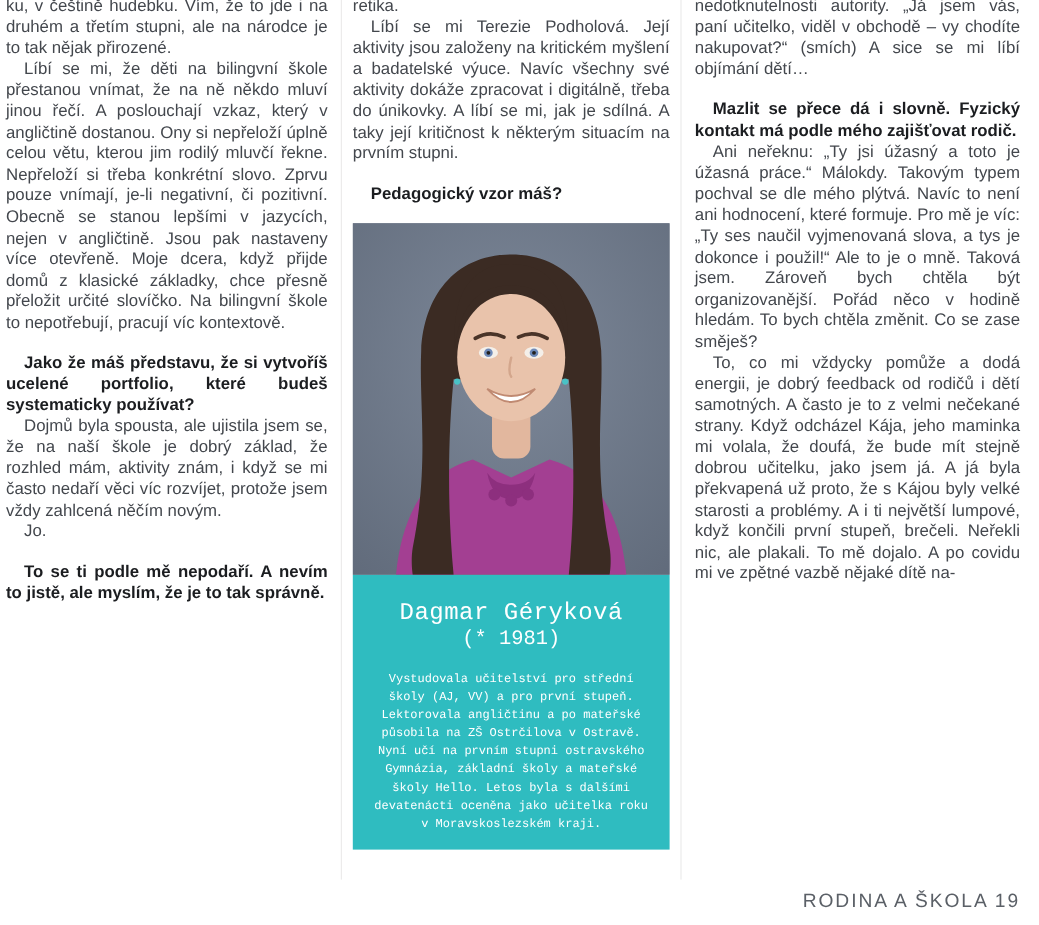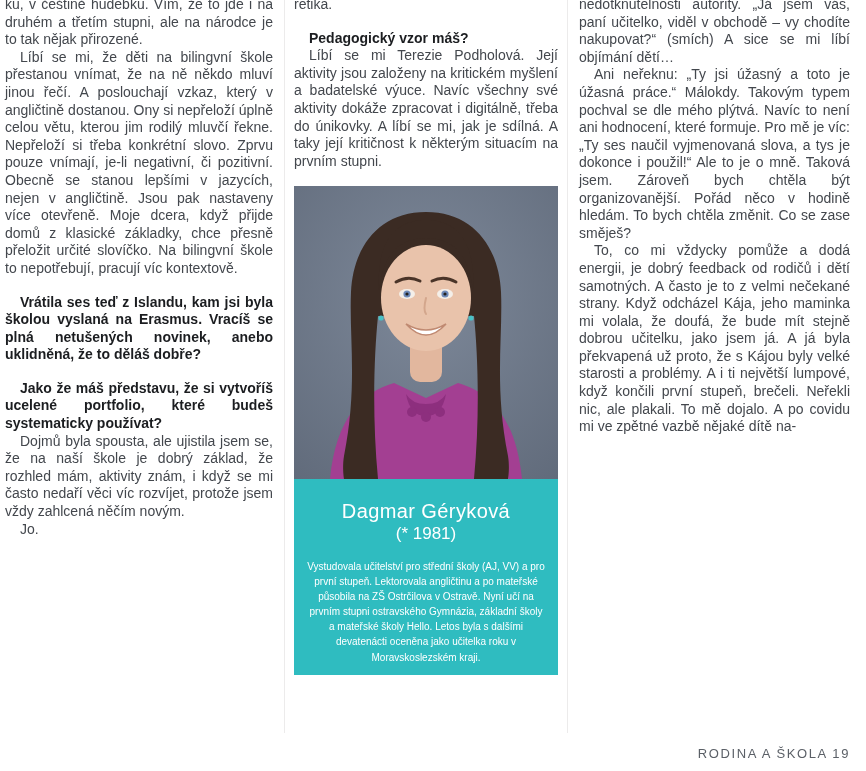--- a/index.html
+++ b/index.html
@@ -29,72 +29,72 @@
     background:#ecebeb;
   }
   .rule-1{left:284px;}
   .rule-2{left:567px;}
   .photo{
     display:block;width:100%;height:293px;margin-top:16px;
     background:#6e7889;
   }
   .profile-box{
     background:#2fbcc0;color:#ffffff;text-align:center;
-    padding:16px 12px 16px;height:196px;box-sizing:border-box;
+    padding:16px 12px 16px;height:229px;box-sizing:border-box;font-family:Liberation Mono, monospace;
   }
   .profile-name{
     font-size:20px;font-weight:400;letter-spacing:0.4px;
     margin:8px 0 4px;text-indent:0;
   }
   .profile-birth{font-size:17px;font-weight:400;margin:0 0 16px;text-indent:0;text-align:center;}
   .profile-bio{
     font-size:10px;line-height:1.52;font-weight:400;margin:0;
     text-indent:0;text-align:center;
   }
   .footer{
     position:absolute;right:16px;bottom:6px;
-    font-size:13px;letter-spacing:1.6px;color:#5b6067;
+    font-size:16px;letter-spacing:1.6px;color:#5b6067;
   }
 </style>
 </head>
 <body>
 
 <div class="page">
 
   <div class="rule rule-1"></div>
   <div class="rule rule-2"></div>
 
   <div class="cols">
 
     <div class="col">
 
         <p class="para p-cont">ku, v češtině hudebku. Vím, že to jde i na druhém a třetím stupni, ale na národce je to tak nějak přirozené.</p>
 
 
         <p class="para p-a">Líbí se mi, že děti na bilingvní škole přestanou vnímat, že na ně někdo mluví jinou řečí. A poslouchají vzkaz, který v angličtině dostanou. Ony si nepřeloží úplně celou větu, kterou jim rodilý mluvčí řekne. Nepřeloží si třeba konkrétní slovo. Zprvu pouze vnímají, je-li negativní, či pozitivní. Obecně se stanou lepšími v jazycích, nejen v angličtině. Jsou pak nastaveny více otevřeně. Moje dcera, když přijde domů z klasické základky, chce přesně přeložit určité slovíčko. Na bilingvní škole to nepotřebují, pracují víc kontextově.</p>
 
-        <p class="para p-q">Vrátila ses teď z Islandu, kam jsi byla školou vyslaná na Erasmus. Vracíš se plná netušených novinek, anebo uklidněná, že to děláš dobře?</p>
 
         <p class="para p-q">Jako že máš představu, že si vytvoříš ucelené portfolio, které budeš systematicky používat?</p>
 
         <p class="para p-a">Dojmů byla spousta, ale ujistila jsem se, že na naší škole je dobrý základ, že rozhled mám, aktivity znám, i když se mi často nedaří věci víc rozvíjet, protože jsem vždy zahlcená něčím novým.</p>
 
         <p class="para p-a">Jo.</p>
 
+        <p class="para p-q">To se ti podle mě nepodaří. A nevím to jistě, ale myslím, že je to tak správně.</p>
 
       </div>
 
     <div class="col">
       <div>
 
           <p class="para p-cont">retika.</p>
 
+          <p class="para p-a">Líbí se mi Terezie Podholová. Její aktivity jsou založeny na kritickém myšlení a badatelské výuce. Navíc všechny své aktivity dokáže zpracovat i digitálně, třeba do únikovky. A líbí se mi, jak je sdílná. A taky její kritičnost k některým situacím na prvním stupni.</p>
+
           <p class="para p-q">Pedagogický vzor máš?</p>
-
-          <p class="para p-a">Líbí se mi Terezie Podholová. Její aktivity jsou založeny na kritickém myšlení a badatelské výuce. Navíc všechny své aktivity dokáže zpracovat i digitálně, třeba do únikovky. A líbí se mi, jak je sdílná. A taky její kritičnost k některým situacím na prvním stupni.</p>
         </div>
 
       <svg class="photo" viewBox="0 0 264 293" preserveAspectRatio="none" xmlns="http://www.w3.org/2000/svg">
         <defs>
           <radialGradient id="bgG" cx="50%" cy="38%" r="85%">
             <stop offset="0%" stop-color="#7d8899"></stop>
             <stop offset="100%" stop-color="#5f6979"></stop>
           </radialGradient>
         </defs>
         <rect x="0" y="0" width="264" height="293" fill="url(#bgG)"></rect>
@@ -137,20 +137,21 @@
         <p class="profile-bio">Vystudovala učitelství pro střední školy (AJ, VV) a pro první stupeň. Lektorovala angličtinu a po mateřské působila na ZŠ Ostrčilova v Ostravě. Nyní učí na prvním stupni ostravského Gymnázia, základní školy a mateřské školy Hello. Letos byla s dalšími devatenácti oceněna jako učitelka roku v Moravskoslezském kraji.</p>
       </div>
     </div>
 
     <div class="col">
 
         <p class="para p-cont">nedotknutelnosti autority. „Já jsem vás, paní učitelko, viděl v obchodě – vy chodíte nakupovat?“ (smích) A sice se mi líbí objímání dětí…</p>
 
 
 
+        <p class="para p-q">Mazlit se přece dá i slovně. Fyzický kontakt má podle mého zajišťovat rodič.</p>
 
         <p class="para p-a">Ani neřeknu: „Ty jsi úžasný a toto je úžasná práce.“ Málokdy. Takovým typem pochval se dle mého plýtvá. Navíc to není ani hodnocení, které formuje. Pro mě je víc: „Ty ses naučil vyjmenovaná slova, a tys je dokonce i použil!“ Ale to je o mně. Taková jsem. Zároveň bych chtěla být organizovanější. Pořád něco v hodině hledám. To bych chtěla změnit. Co se zase směješ?</p>
 
 
         <p class="para p-a">To, co mi vždycky pomůže a dodá energii, je dobrý feedback od rodičů i dětí samotných. A často je to z velmi nečekané strany. Když odcházel Kája, jeho maminka mi volala, že doufá, že bude mít stejně dobrou učitelku, jako jsem já. A já byla překvapená už proto, že s Kájou byly velké starosti a problémy. A i ti největší lumpové, když končili první stupeň, brečeli. Neřekli nic, ale plakali. To mě dojalo. A po covidu mi ve zpětné vazbě nějaké dítě na-</p>
       </div>
 
   </div>
 
   <div class="footer">RODINA A ŠKOLA 19</div>

